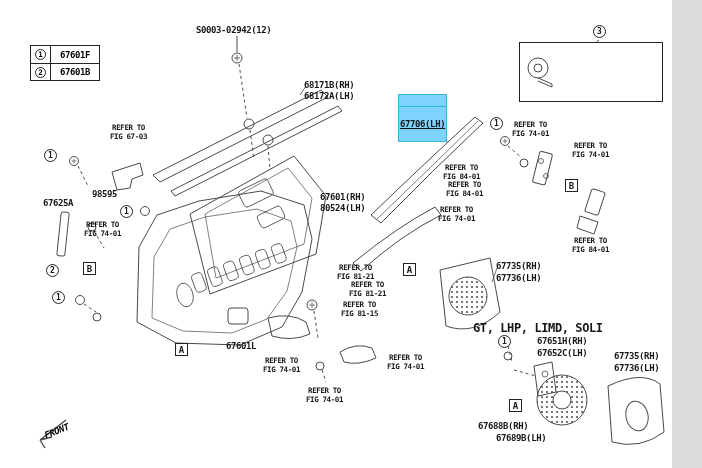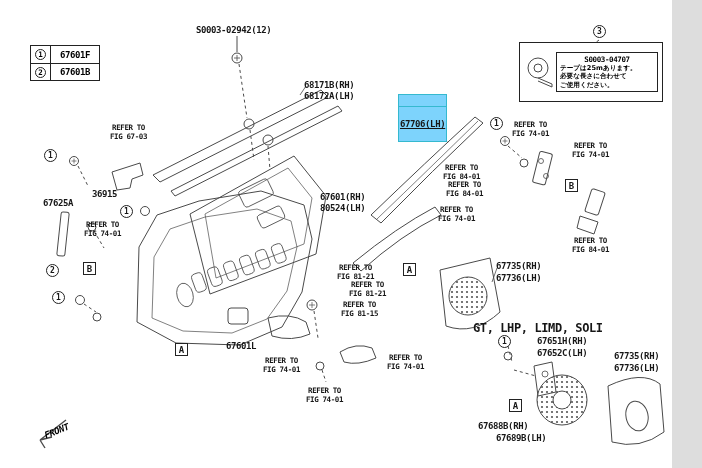--- a/index.html
+++ b/index.html
@@ -186,33 +186,27 @@
 
   <div class="marker" style="left:593px;top:25px">3</div>
   <div class="tape">
     <svg width="36" height="44" viewBox="0 0 36 44">
       <g stroke="#4a4a4a" fill="none" stroke-width="1">
         <circle cx="18" cy="18" r="10"></circle>
         <circle cx="18" cy="18" r="4"></circle>
         <path d="M18,28 L32,34 L32,37 L18,31"></path>
       </g>
     </svg>
-    <div class="tape-inner">
-      <div class="tape-stamp">S0003-04707</div>
-      <div class="tape-line">テープは25mあります。</div>
-      <div class="tape-line">必要な長さに合わせて</div>
-      <div class="tape-line">ご使用ください。</div>
-    </div>
   </div>
 
   <div class="lbl" style="left:304px;top:80px">68171B(RH)</div>
   <div class="lbl" style="left:304px;top:91px">68172A(LH)</div>
   <div class="lbl hl" style="left:399px;top:95px">67705(RH)</div>
   <div class="lbl hl" style="left:399px;top:107px">67706(LH)</div>
-  <div class="lbl" style="left:92px;top:189px">36915</div>
+  <div class="lbl" style="left:92px;top:189px">98595</div>
   <div class="lbl" style="left:43px;top:198px">67625A</div>
   <div class="lbl" style="left:320px;top:192px">67601(RH)</div>
   <div class="lbl" style="left:320px;top:203px">80524(LH)</div>
   <div class="lbl" style="left:226px;top:341px">67601L</div>
   <div class="lbl" style="left:496px;top:261px">67735(RH)</div>
   <div class="lbl" style="left:496px;top:273px">67736(LH)</div>
   <div class="lbl small" style="left:473px;top:322px">GT, LHP, LIMD, SOLI</div>
   <div class="lbl" style="left:537px;top:336px">67651H(RH)</div>
   <div class="lbl" style="left:537px;top:348px">67652C(LH)</div>
   <div class="lbl" style="left:614px;top:351px">67735(RH)</div>

